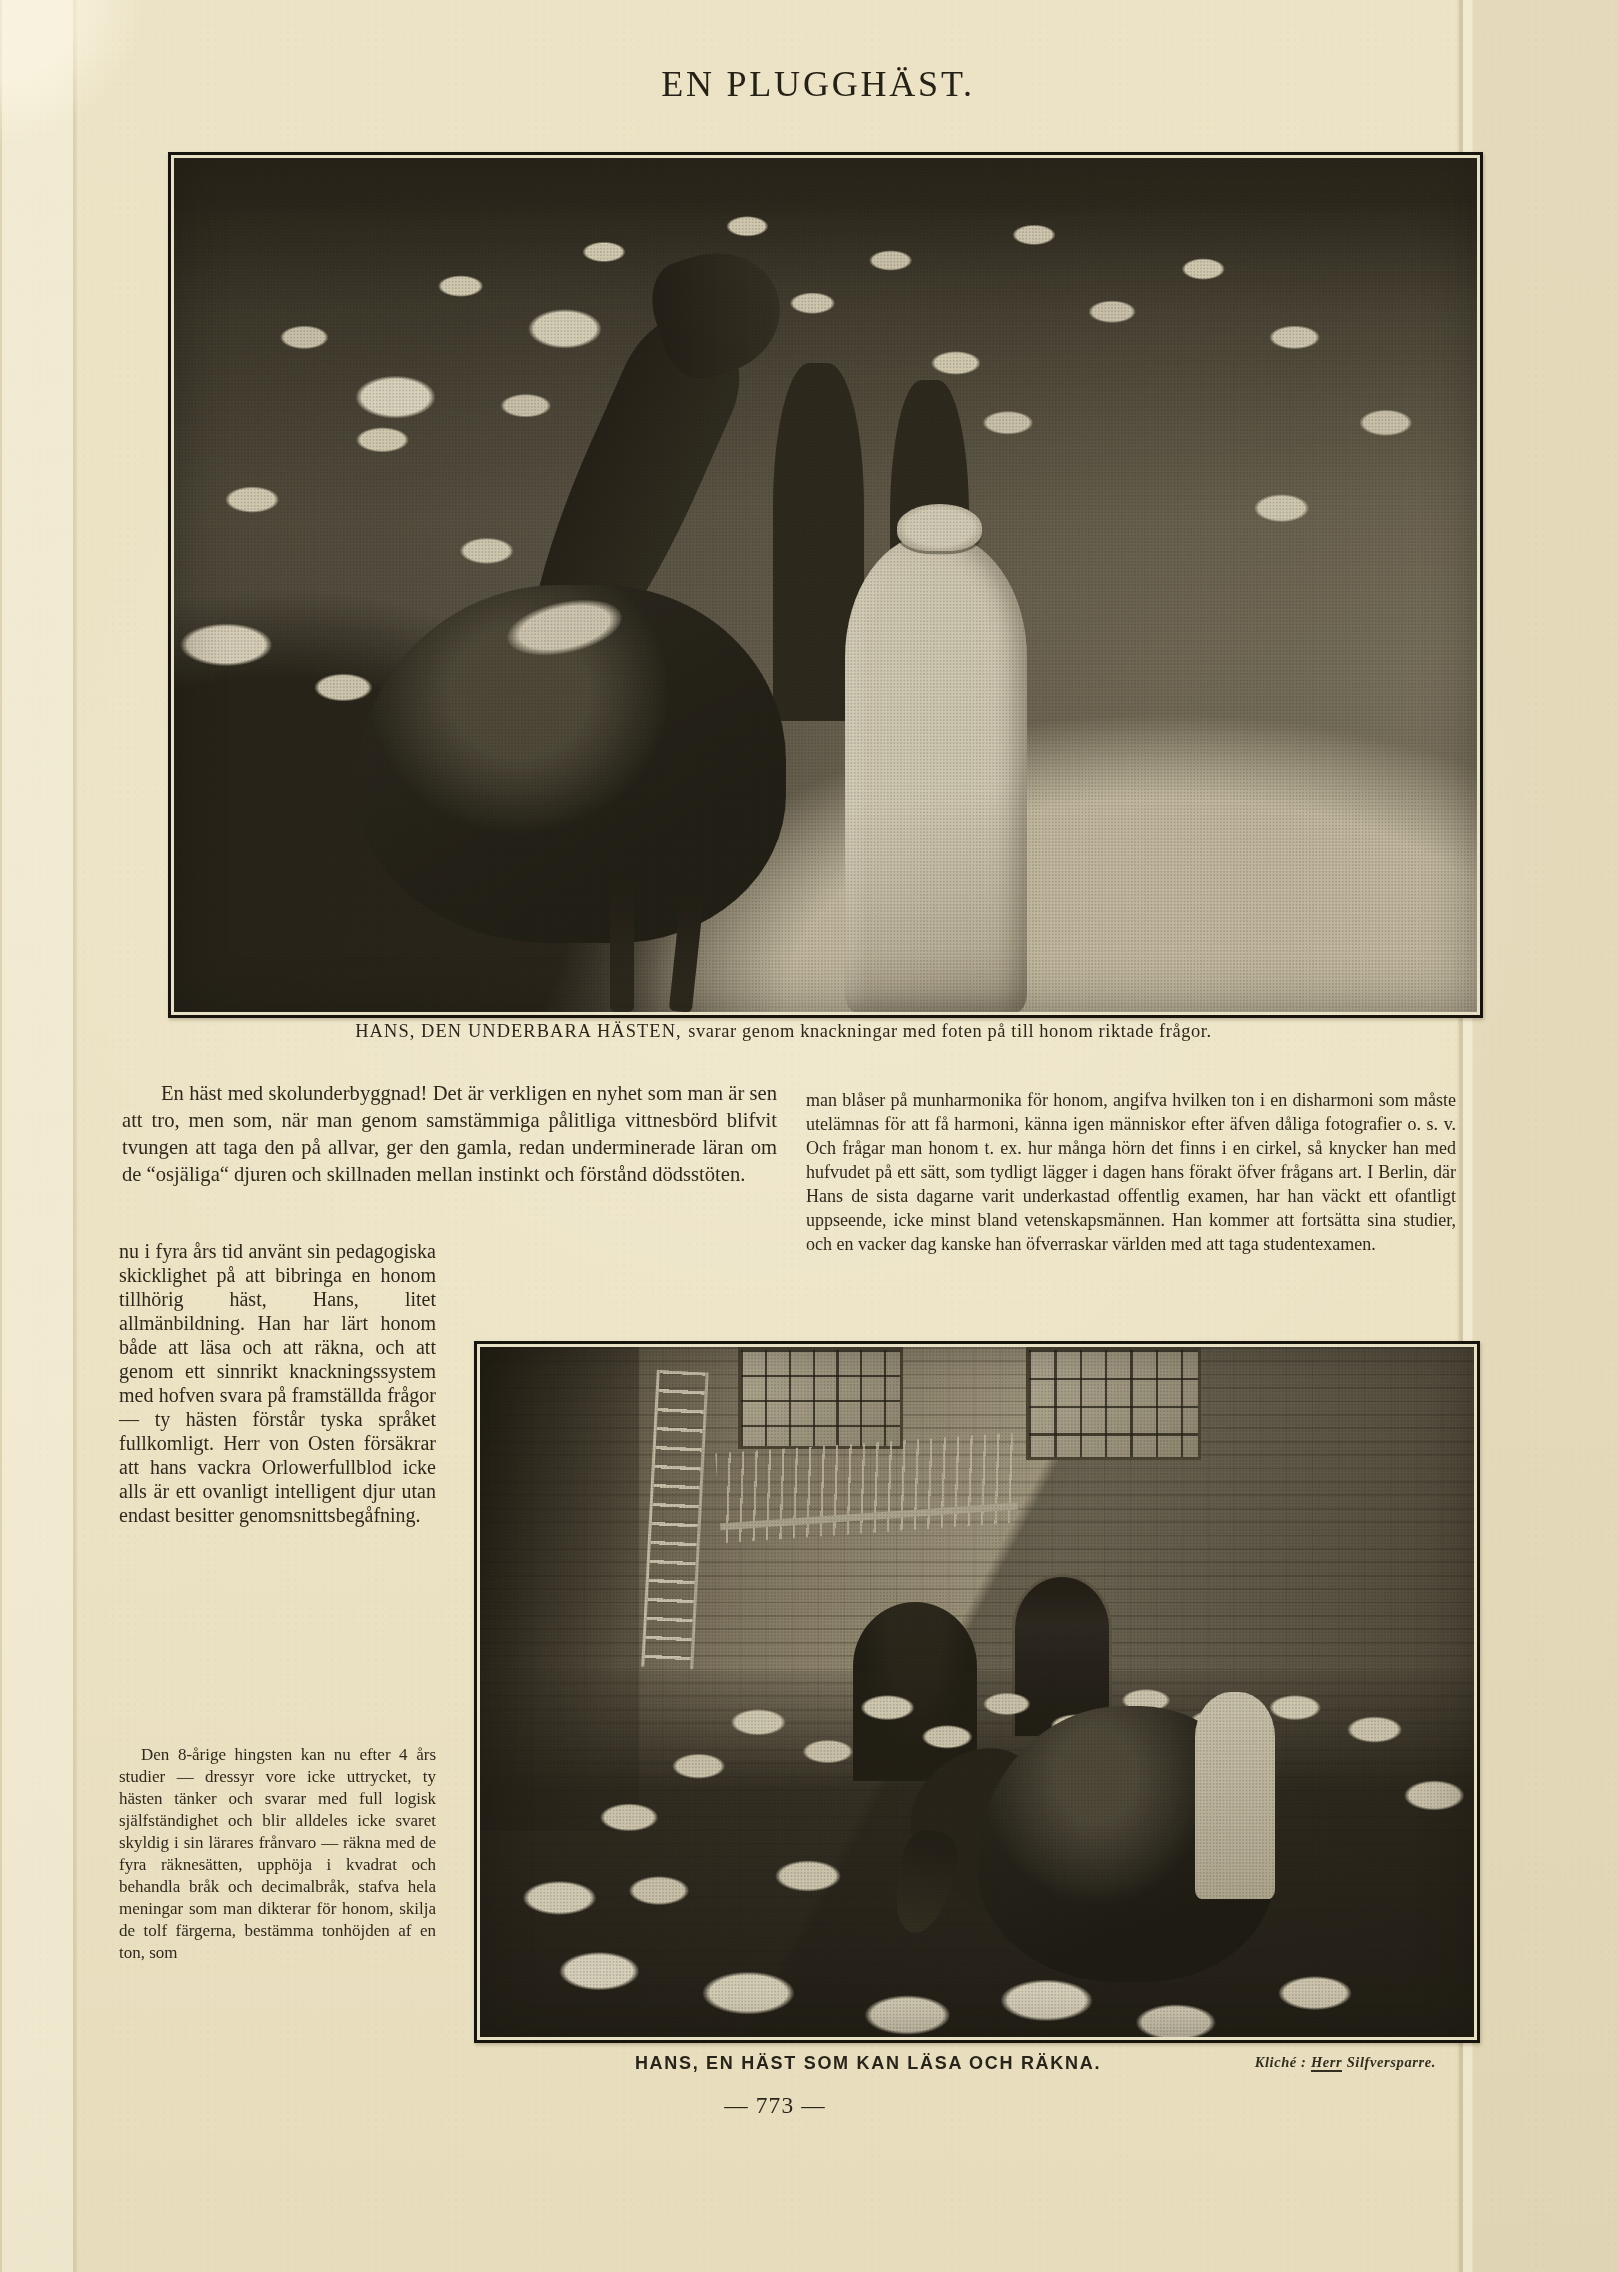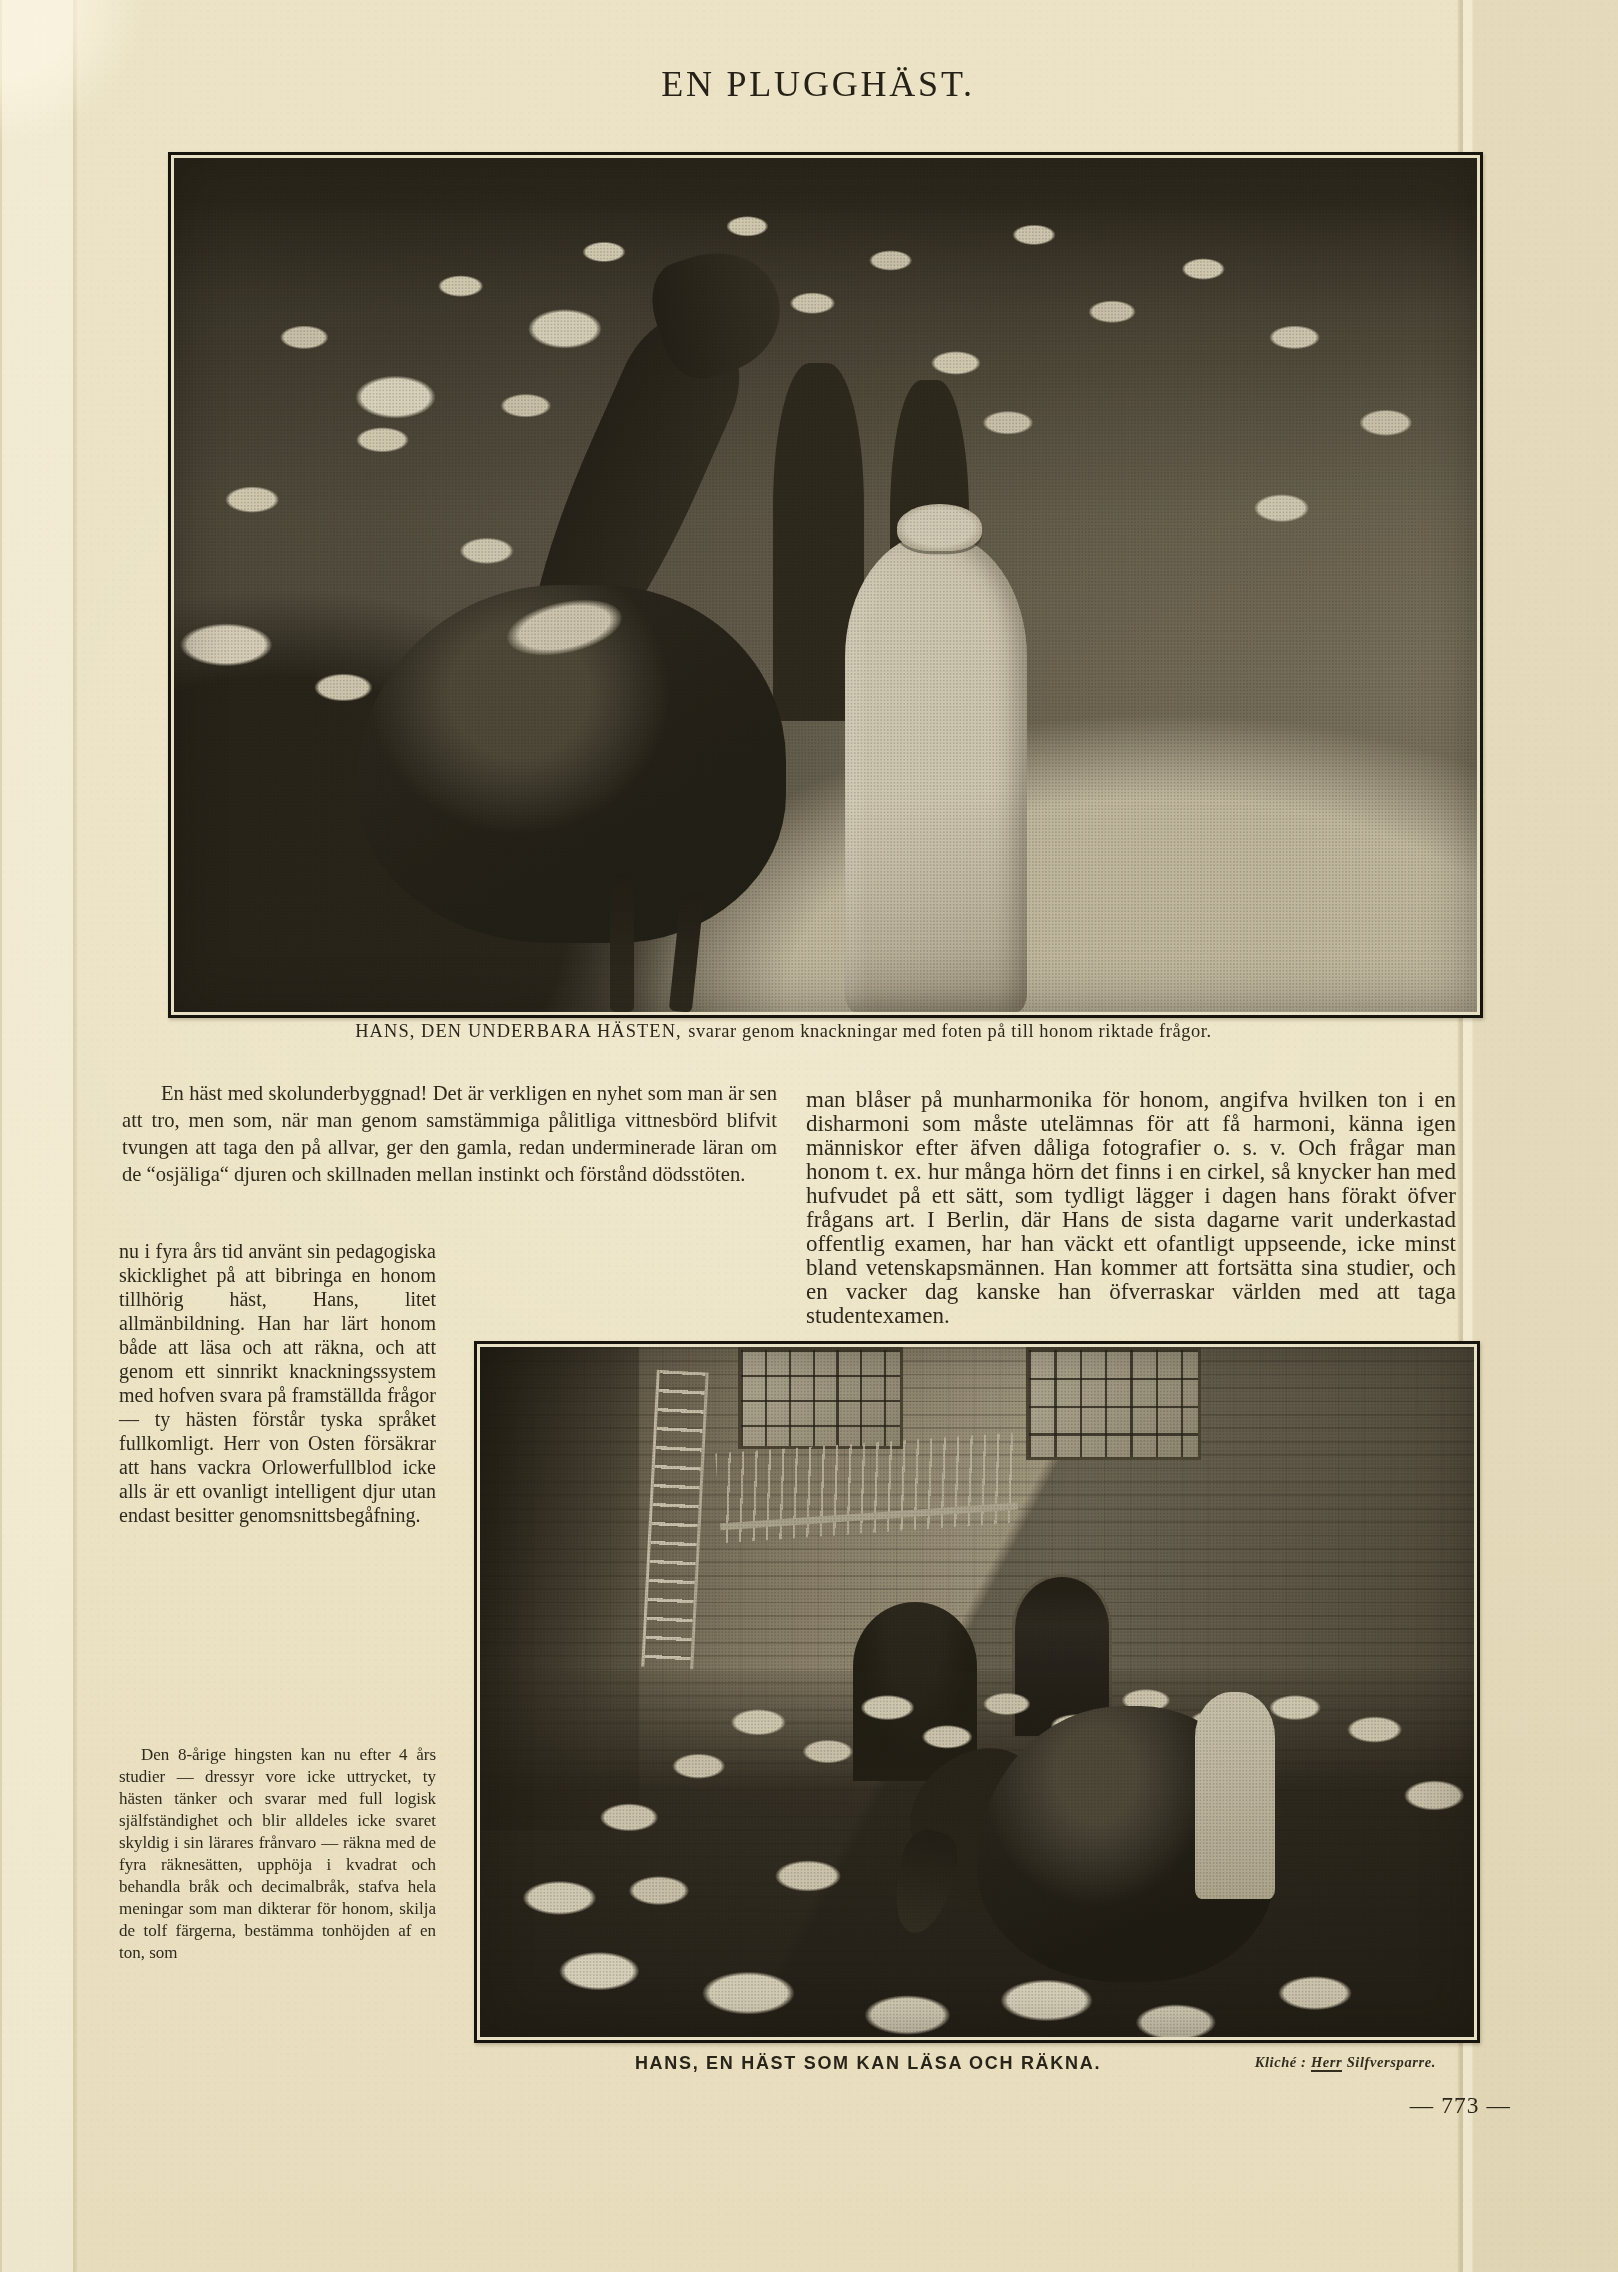--- a/index.html
+++ b/index.html
@@ -187,36 +187,36 @@
   .caption1 .lead{letter-spacing:1.1px;}
   .caption1 .rest{margin-left:.35em;}
   .bodytext{
     position:absolute; margin:0; text-align:justify; color:#2f291d;
     font-size:20.6px; line-height:27px;
   }
   .para1{left:122px; top:1080px; width:655px; text-indent:39px;}
   .para2-lead{left:122px; top:1258px; width:655px; text-indent:39px;}
   .para2{left:119px; top:1239px; width:317px; line-height:24px; font-size:20px;}
   .para3{left:119px; top:1744px; width:317px; font-size:17px; line-height:22px; text-indent:22px;}
-  .col2{left:806px; top:1088px; width:650px; font-size:23px; line-height:24px;}
+  .col2{left:806px; top:1088px; width:650px; font-size:18px; line-height:24px;}
   .caption2-row{position:absolute; left:434px; top:2053px; width:1002px; height:33px;}
   .caption2{
     display:block; text-align:center; margin:0 134px 8px 0;
     font-family:"Liberation Sans","DejaVu Sans",sans-serif;
     font-size:18px; font-weight:bold; letter-spacing:1.7px; color:#29241a;
   }
   .credit{
     position:absolute; right:0; top:1.1px; font-size:14.5px; font-style:italic; font-weight:bold;
     color:#332d20; letter-spacing:0.6px;
   }
   .credit .name{border-bottom:2.2px double #332d20; margin-left:.3em;}
   .credit .suffix{margin-left:.3em;}
   .page-number{
     position:absolute; left:39px; top:2092px; width:1472px; margin:0;
-    text-align:right; font-size:23.4px; color:#2b261b; letter-spacing:1.1px;
+    text-align:center; font-size:23.4px; color:#2b261b; letter-spacing:1.1px;
   }
 </style>
 </head>
 <body>
 
 <div class="page">
 
   <h1 class="page-title">EN PLUGGHÄST.</h1>
 
   <figure class="photo photo1">

